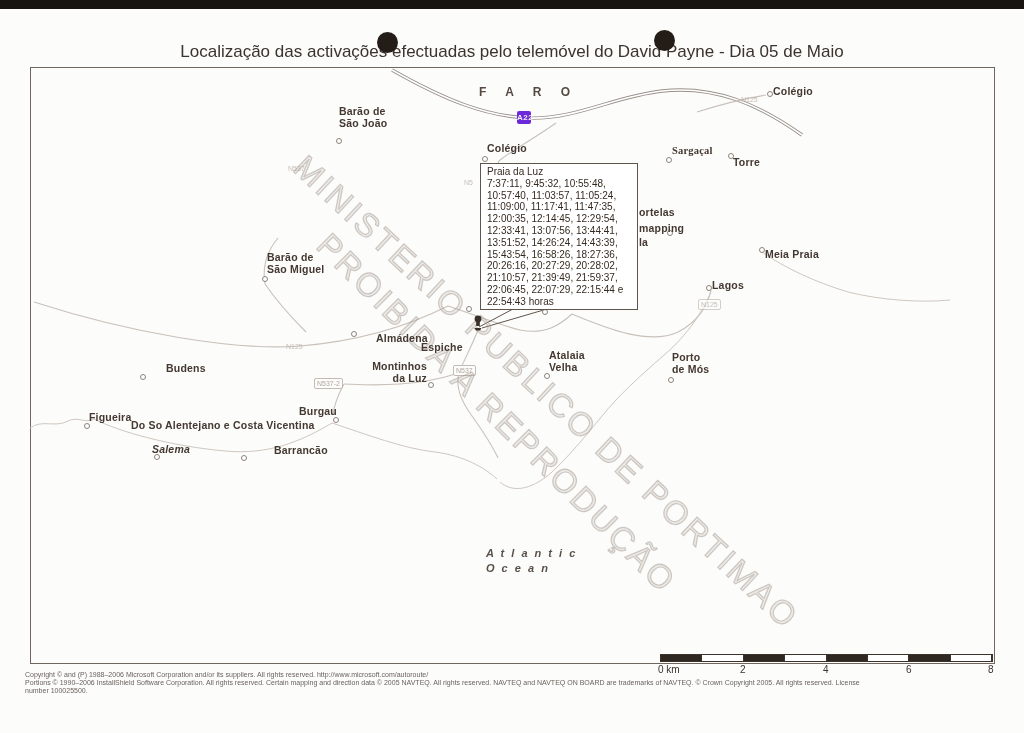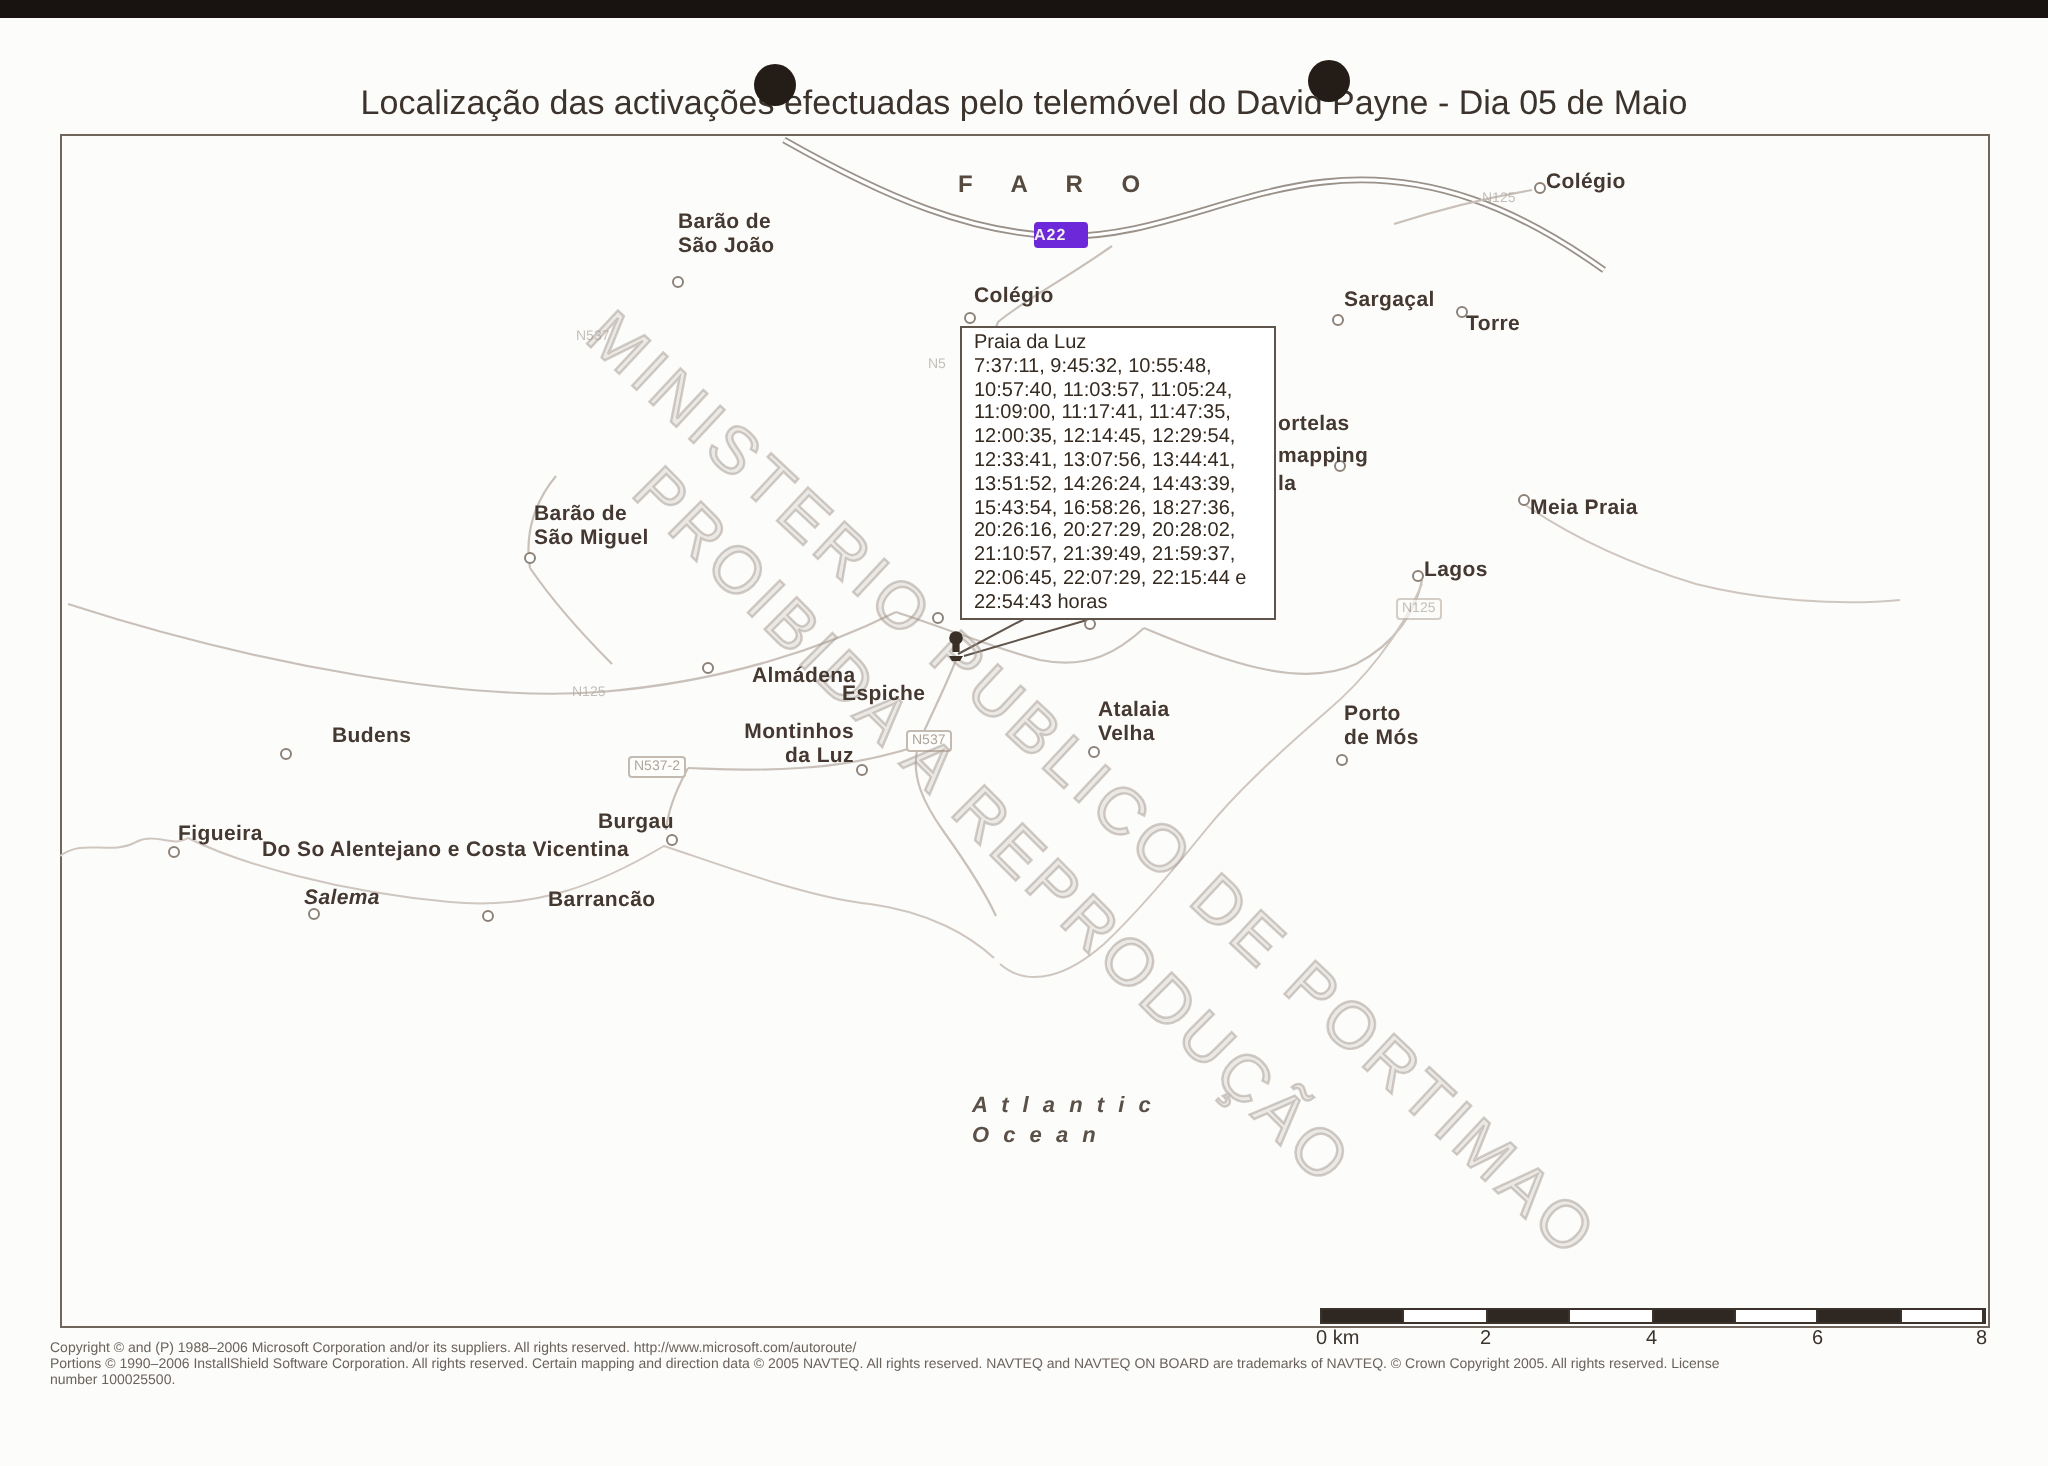--- a/index.html
+++ b/index.html
@@ -14,21 +14,21 @@
   .map-frame{position:absolute;left:30px;top:67px;width:963px;height:595px;
              border:1px solid #70665e;background:transparent;z-index:0;}
   .roads{position:absolute;left:0;top:0;width:1024px;height:733px;z-index:1;pointer-events:none;}
   .watermark{position:absolute;font:400 33px "Liberation Sans",sans-serif;letter-spacing:3px;
              color:rgba(172,160,150,0.20);-webkit-text-stroke:1.2px rgba(163,151,141,0.48);
              transform-origin:0 0;white-space:nowrap;z-index:2;}
   .wm1{left:312px;top:148px;transform:rotate(43deg);}
   .wm2{left:336px;top:226px;transform:rotate(45deg);}
   .district{position:absolute;left:479px;top:85px;font:bold 12px "Liberation Sans",sans-serif;
             letter-spacing:8px;color:#564a40;z-index:3;}
-  .shield{position:absolute;left:517px;top:111px;width:27px;height:13px;background:#6d28d9;
+  .shield{position:absolute;left:517px;top:111px;width:14px;height:13px;background:#6d28d9;
           color:#f2efec;font:bold 8px/13px "Liberation Sans",sans-serif;text-align:left;
           border-radius:2px;z-index:3;letter-spacing:0.5px;}
   .town{position:absolute;font:bold 10.5px/11.5px "Liberation Sans",sans-serif;color:#443830;
         white-space:pre-line;z-index:3;letter-spacing:0.2px;}
   .marker{position:absolute;width:4px;height:4px;border:1px solid #8d8278;border-radius:50%;
           background:#fff;z-index:3;}
   .roadlbl{position:absolute;font:400 7px/9px "Liberation Sans",sans-serif;color:#aea59c;z-index:1;}
   .roadlbl.boxed{border:1px solid #c3bab1;background:#fdfdfc;padding:0 2px;border-radius:2px;}
   .roadlbl.faint{opacity:0.7;}
   .pin{position:absolute;left:471px;top:315px;z-index:3;}
@@ -117,21 +117,21 @@
       <span class="marker" style="left: 333px; top: 417px;"></span>
       <span class="marker" style="left: 667px; top: 230px;"></span>
     </div>
 
   <div>
 
   <div class="town" style="left: 339px; top: 106px;">Barão de
 São João</div>
       <div class="town" style="left: 773px; top: 86px;">Colégio</div>
       <div class="town" style="left: 487px; top: 143px;">Colégio</div>
-      <div class="town" style="left: 672px; top: 145px;">Sargaçal</div>
+      <div class="town" style="left: 672px; top: 145px; font-family: Liberation Serif, serif;">Sargaçal</div>
       <div class="town" style="left: 733px; top: 157px;">Torre</div>
       <div class="town" style="left: 765px; top: 249px;">Meia Praia</div>
       <div class="town" style="left: 712px; top: 280px;">Lagos</div>
       <div class="town" style="left: 267px; top: 252px;">Barão de
 São Miguel</div>
       <div class="town" style="left: 421px; top: 294px; margin-top: 48px;">Espiche</div>
       <div class="town" style="left: 546px; top: 296px;">Valverde</div>
       <div class="town" style="left: 376px; top: 333px;">Almádena</div>
       <div class="town" style="left: 549px; top: 350px;">Atalaia
 Velha</div>

